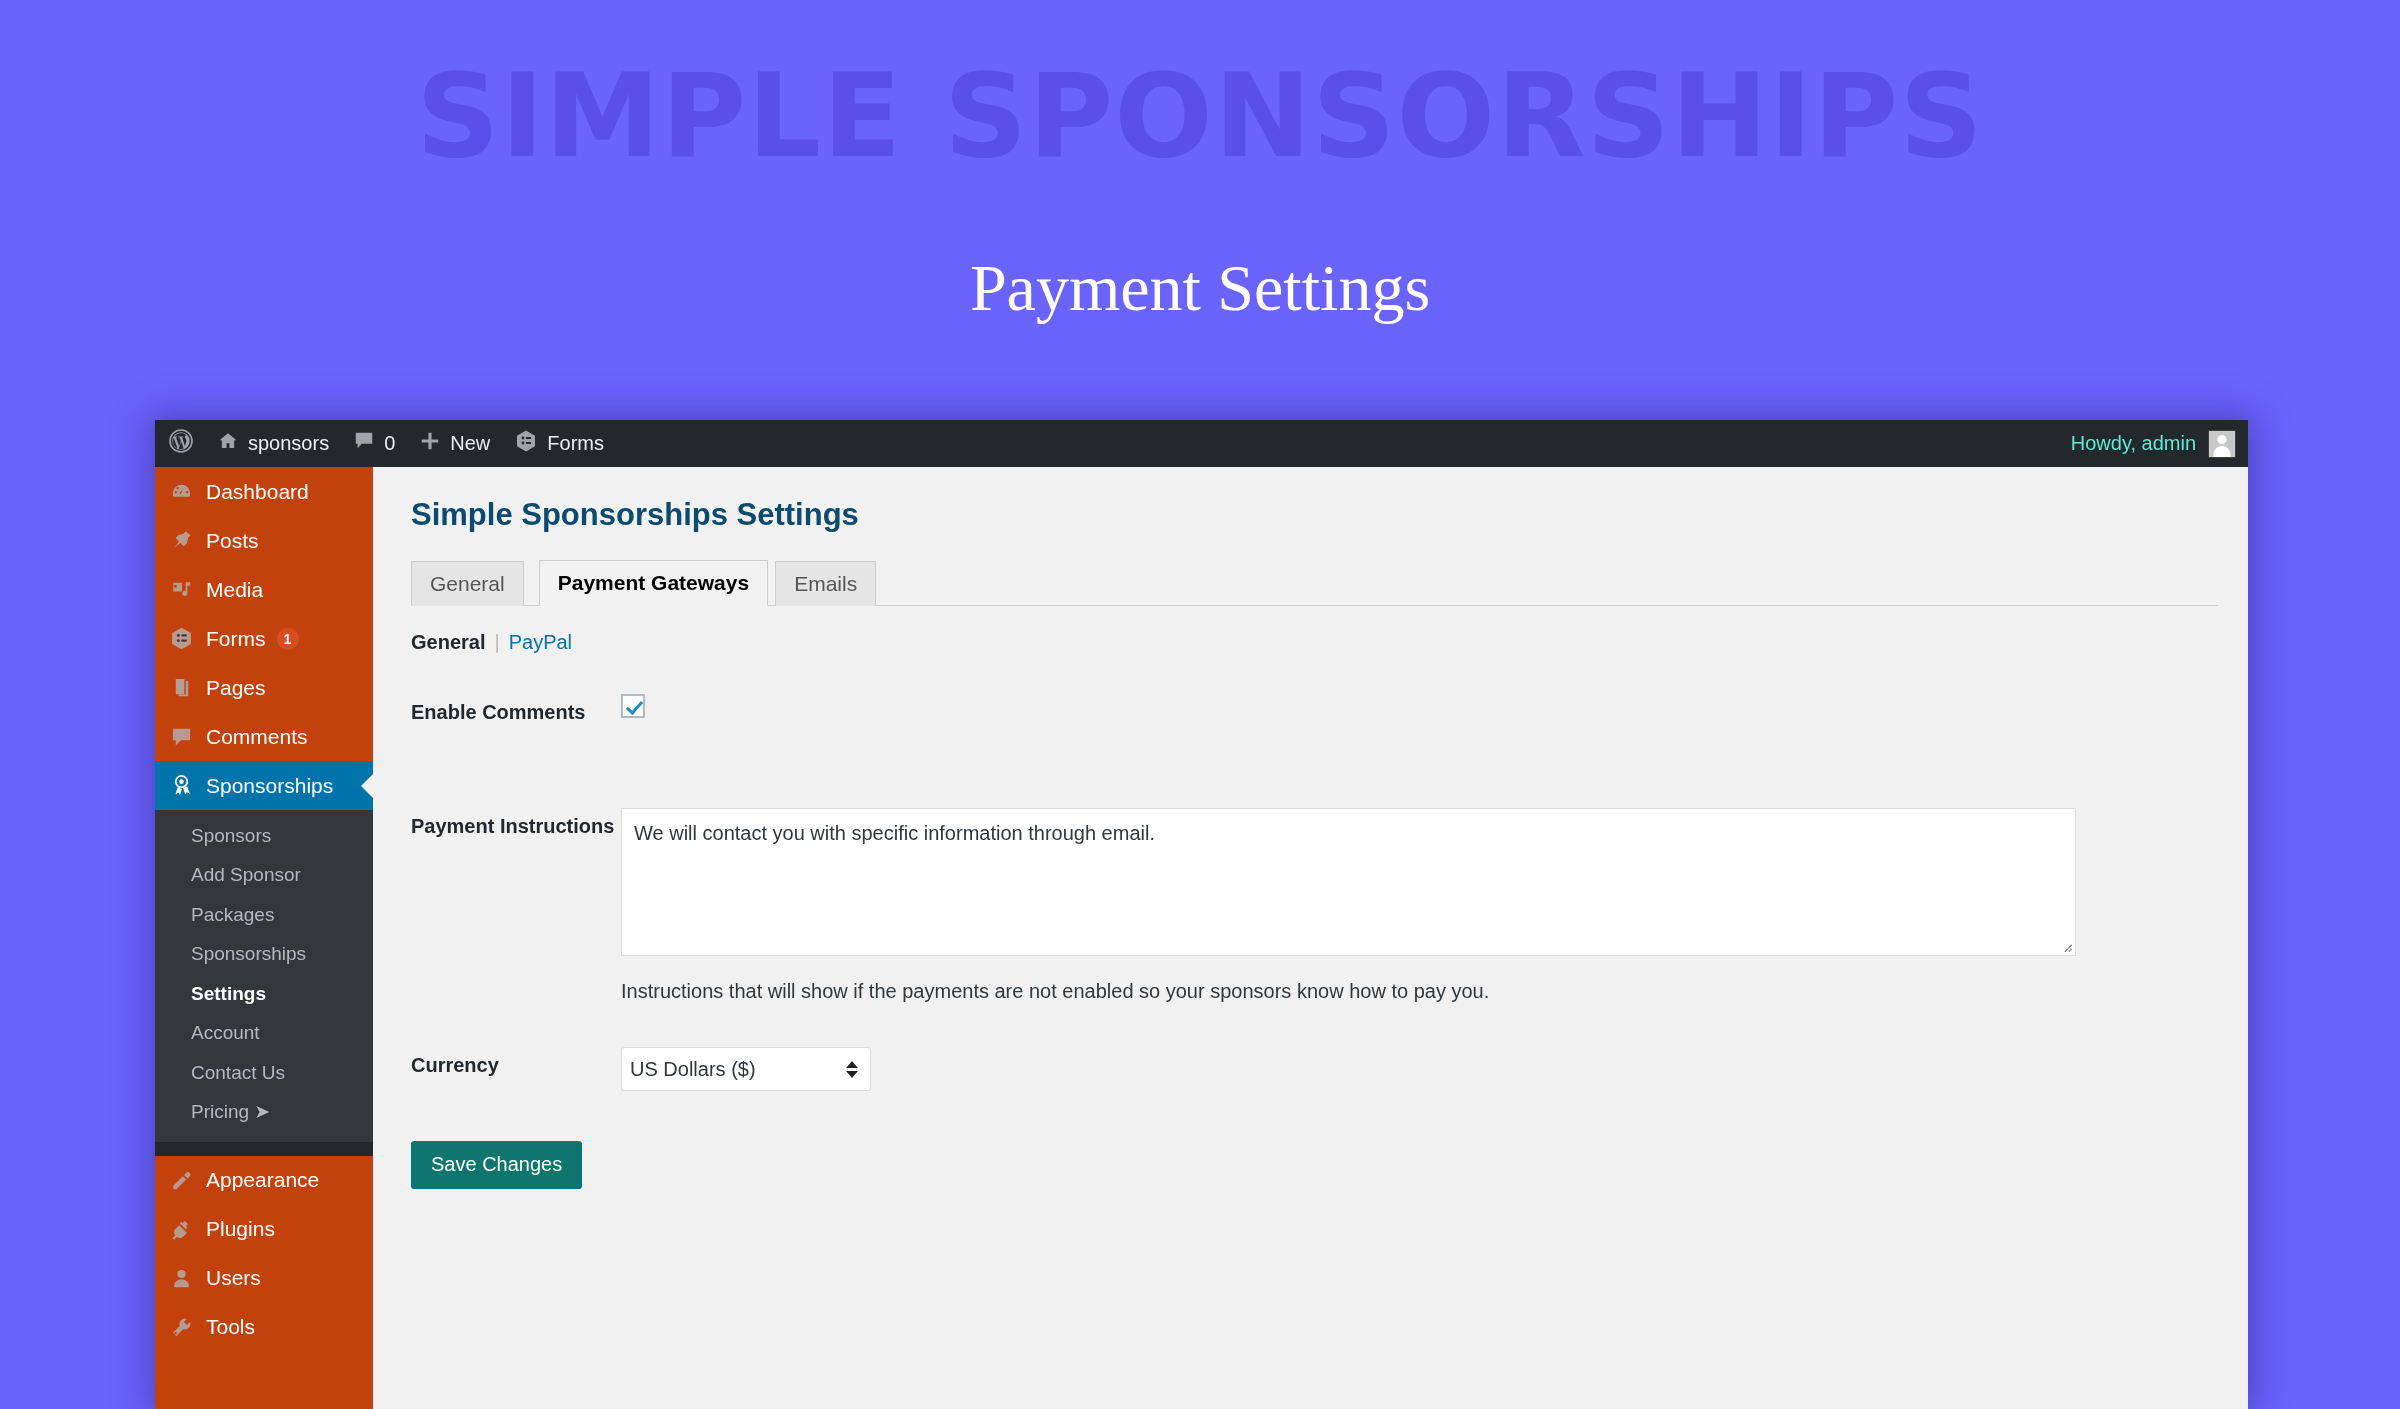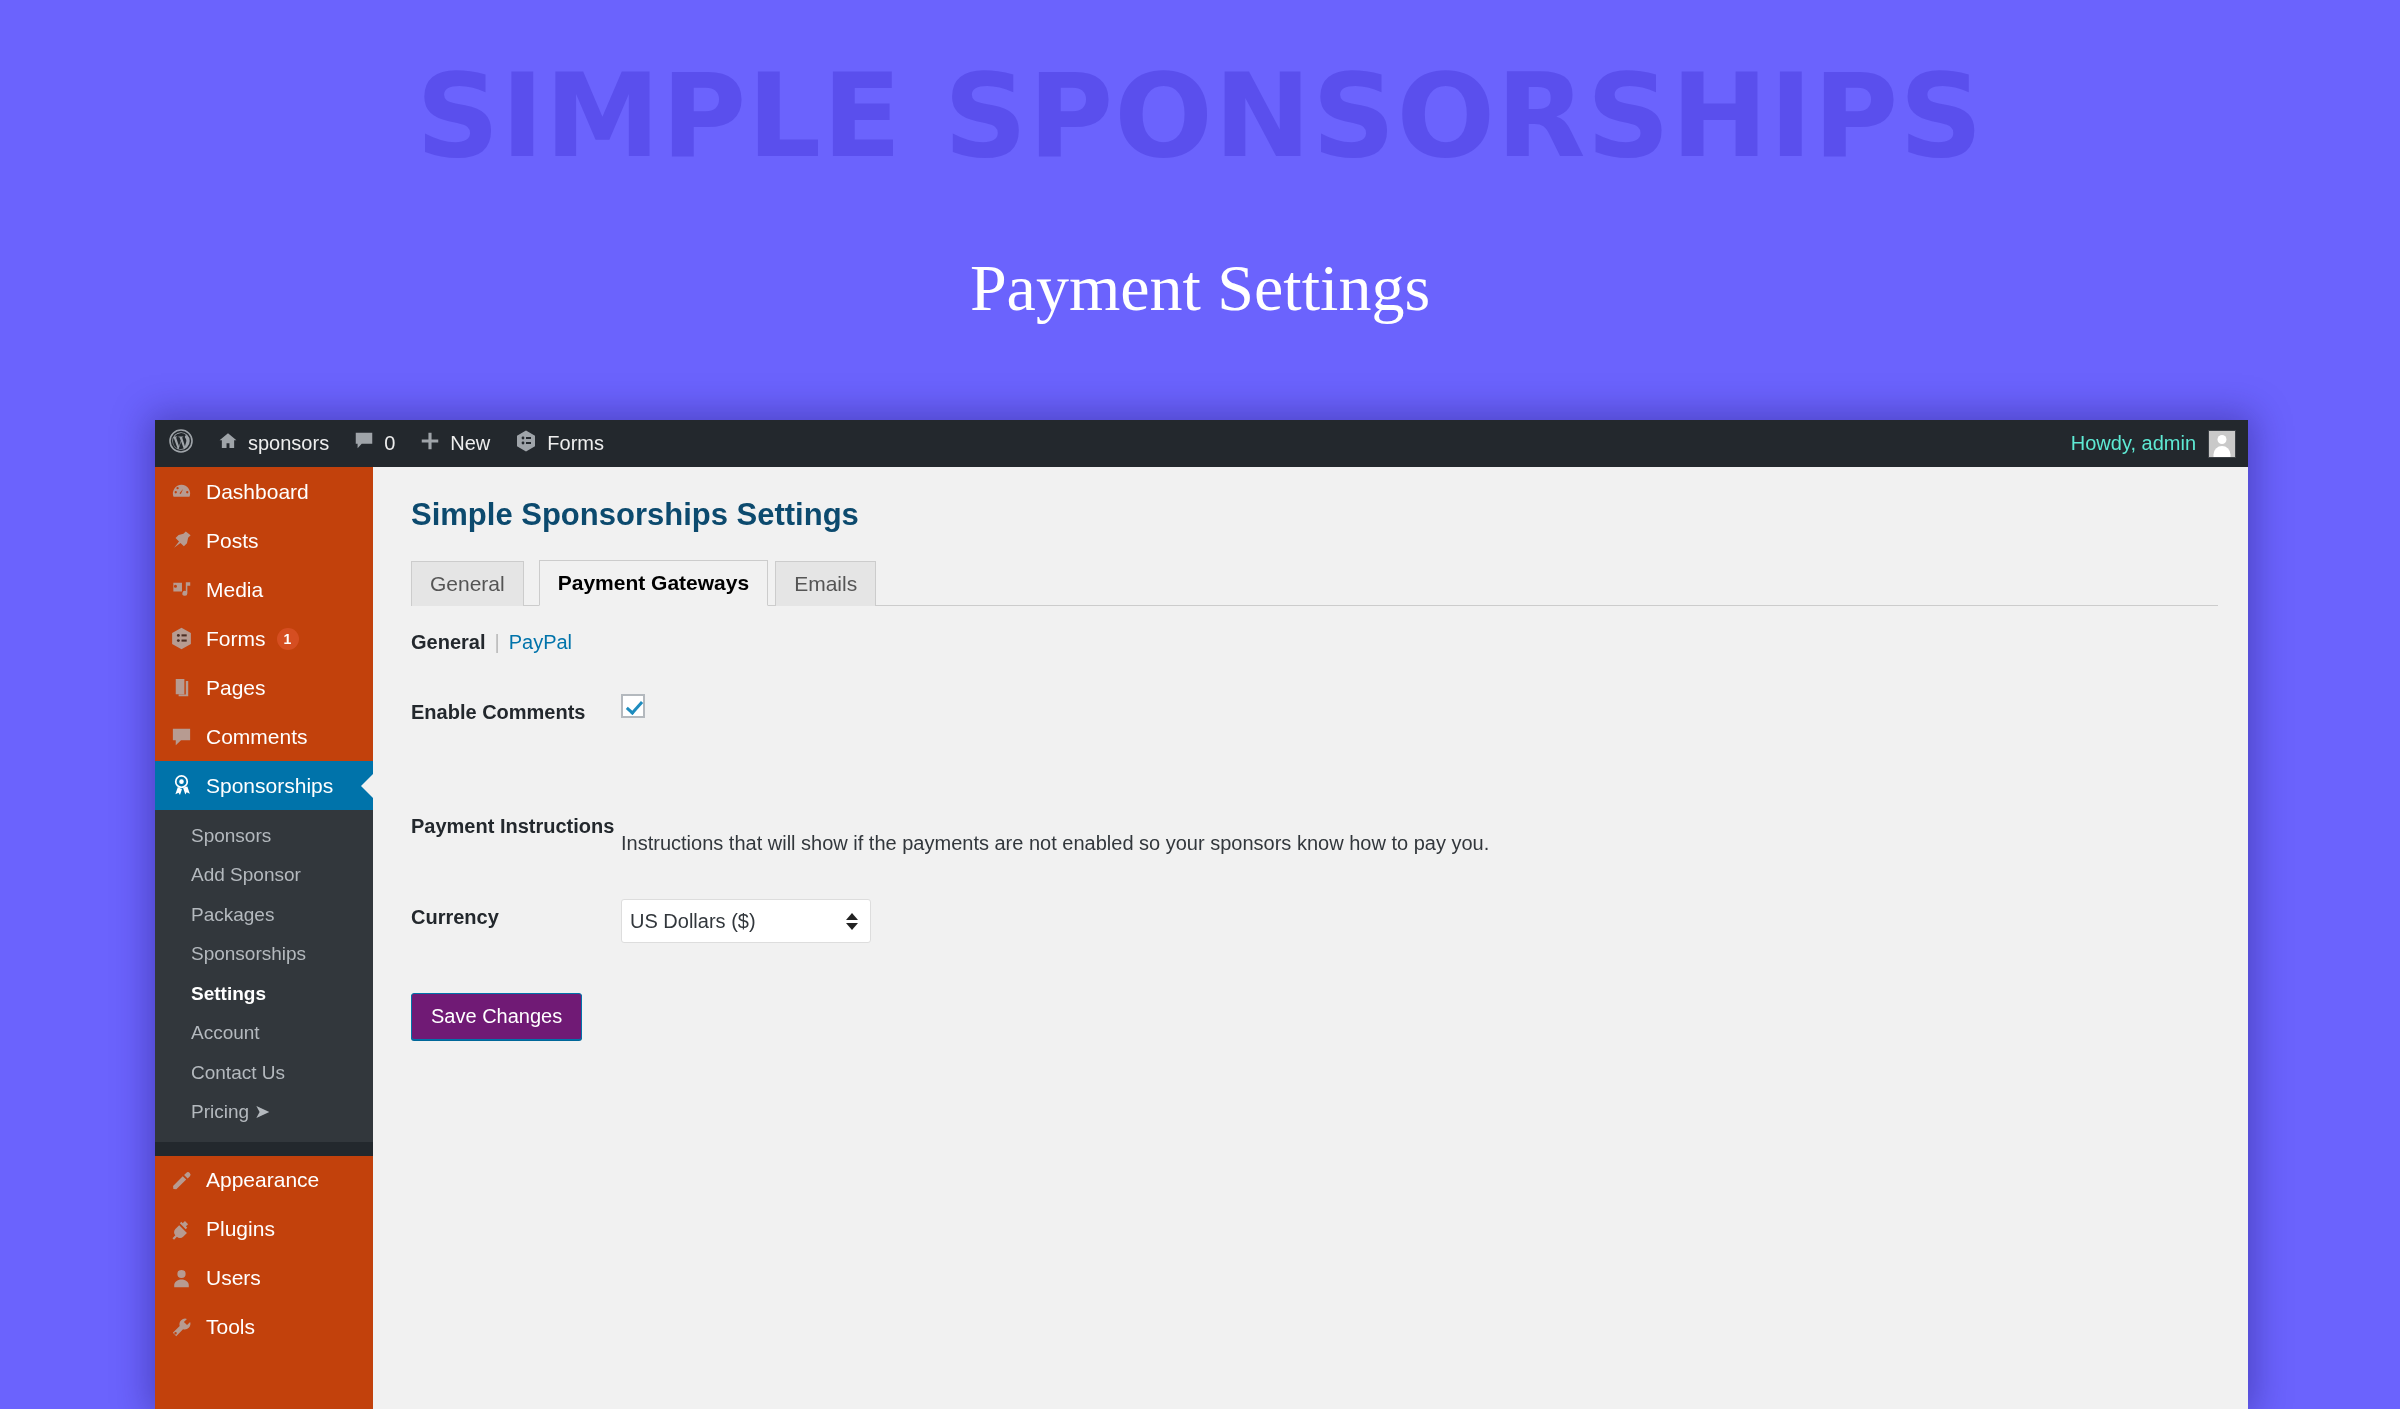--- a/index.html
+++ b/index.html
@@ -190,21 +190,21 @@
     width: 250px; height: 44px; background: #fff;
     border: 1px solid #ddd; border-radius: 3px;
     padding: 0 12px 0 8px; font-size: 20px; color: #32373c;
   }
   .spin { display: flex; flex-direction: column; gap: 3px; line-height: 0; }
   .spin i { display: block; width: 0; height: 0; border-style: solid; }
   .spin .up { border-width: 0 6px 7px 6px; border-color: transparent transparent #222 transparent; }
   .spin .dn { border-width: 7px 6px 0 6px; border-color: #222 transparent transparent transparent; }
 
   .btn-primary {
-    background: #701a75; border: 1px solid #0073aa;
+    background: #0f766e; border: 1px solid #0073aa;
     color: #fff; font-size: 20px; font-weight: 400;
     padding: 10px 19px 11px; border-radius: 3px;
     box-shadow: 0 1px 0 #006799; line-height: 1.2;
     font-family: "Liberation Sans", sans-serif;
   }
 
   .row-gap-a { height: 82px; }
   .row-gap-b { height: 42px; }
   .save-wrap { margin-top: 50px; }
 </style>
@@ -423,20 +423,26 @@
         <div class="form-field">
           <span class="cb"></span>
         </div>
       </div>
 
       <div class="row-gap-a"></div>
 
       <div class="form-row">
         <div class="form-label">Payment Instructions</div>
         <div class="form-field">
+          <div class="ta-wrap">
+            <textarea class="ta" placeholder="" style="">We will contact you with specific information through email.</textarea>
+            <svg class="ta-handle" viewBox="0 0 12 12">
+              <path stroke="#777" stroke-width="1.1" d="M11 5 5 11M11 8.5 8.5 11"></path>
+            </svg>
+          </div>
           <div class="desc">Instructions that will show if the payments are not enabled so your sponsors know how to pay you.</div>
         </div>
       </div>
 
       <div class="row-gap-b"></div>
 
       <div class="form-row">
         <div class="form-label">Currency</div>
         <div class="form-field">
           <div class="select-box">

